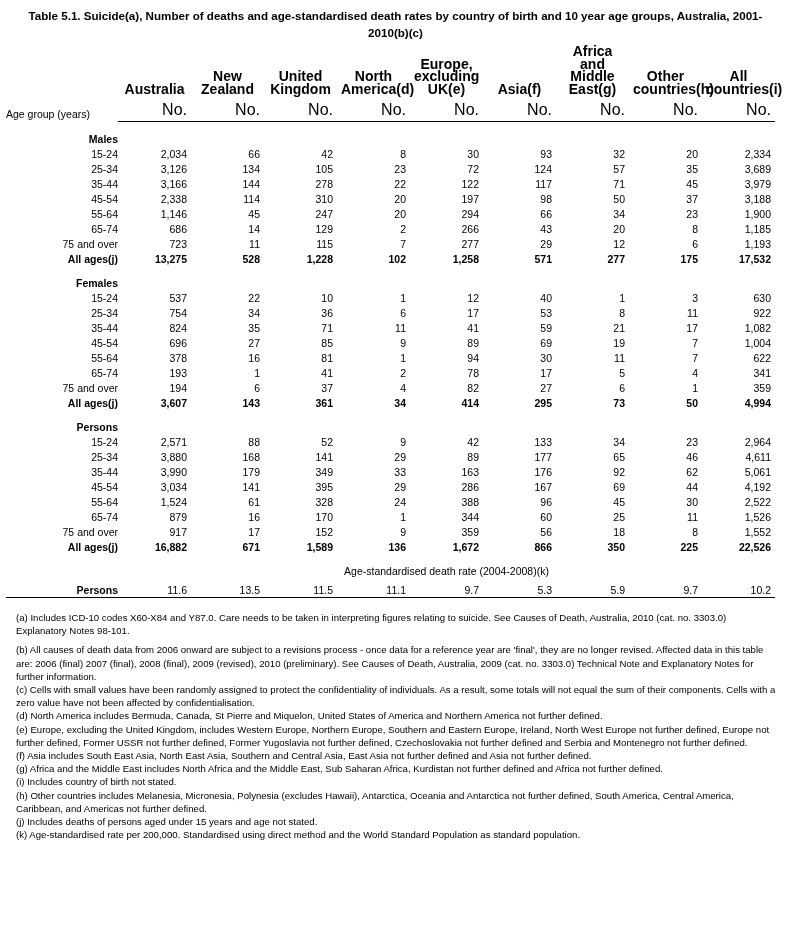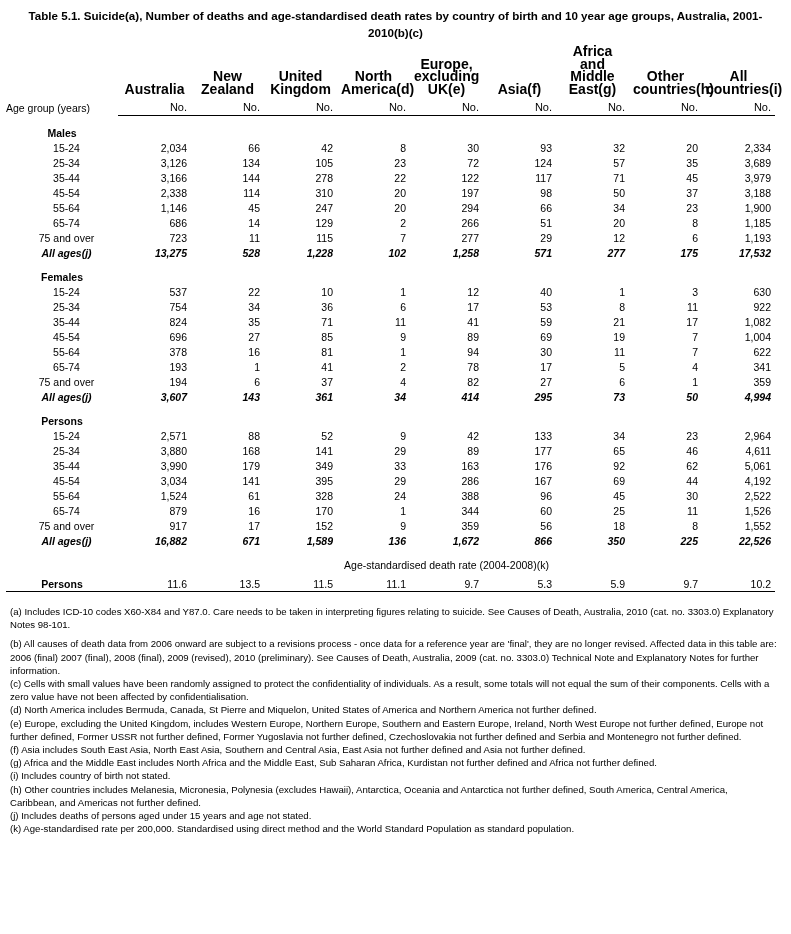--- a/index.html
+++ b/index.html
@@ -67,65 +67,65 @@
     text-align: center;
     font-weight: bold !important;
     font-size: 14px;
     line-height: 12.5px;
     padding: 4px 4px 3px 4px !important;
     vertical-align: bottom;
   }
   .unit {
     text-align: right;
     font-weight: bold;
-    font-size: 11px;
+    font-size: 16px;
     padding: 3px 4px 2px 0 !important;
     border-bottom: 1.3px solid #000;
   }
   .unit-left {
     text-align: left;
     font-weight: normal;
     font-size: 10.5px;
     padding: 3px 0 2px 0 !important;
   }
 
   
   td.lbl {
-    text-align: center;
+    text-align: right;
     font-size: 10.5px;
     padding: 1.5px 0 1.5px 0 !important;
     white-space: nowrap;
   }
   td.lbl.indent { padding-left: 9px !important; }
   td.num {
     text-align: right;
     font-size: 10.5px;
     padding: 1.5px 4px 1.5px 0 !important;
     white-space: nowrap;
   }
   tr.sect td.lbl { font-weight: bold; }
-  tr.total td { font-weight: bold; font-style: italic; }
+  tr.total td { font-weight: bold; }
   tr.total td.lbl { padding-left: 9px !important; }
 
   tr.gap td { height: 9px; }
 
   
   .rate-span {
     text-align: center;
     font-size: 10.5px;
     padding: 2px 0 2px 0 !important;
   }
   tr.rate-row td { font-weight: bold; }
   tr.rate-vals td { font-weight: normal; }
   tr.rate-vals td.lbl { font-weight: bold; }
   .rule-bottom td { border-bottom: 1.3px solid #000; }
 
   
   .notes {
-    padding: 13px 14px 0 10px;
+    padding: 13px 14px 0 16px;
     box-sizing: border-box;
     font-size: 9.6px;
     line-height: 13.2px;
   }
   .note {
     margin: 0 0 0 0;
     text-align: left;
   }
   .note.spaced { margin-top: 6px; }
 </style>
@@ -259,21 +259,21 @@
             <td class="num">23</td>
             <td class="num">1,900</td>
           </tr>
           <tr>
             <td class="lbl indent">65-74</td>
             <td class="num">686</td>
             <td class="num">14</td>
             <td class="num">129</td>
             <td class="num">2</td>
             <td class="num">266</td>
-            <td class="num">51</td>
+            <td class="num">43</td>
             <td class="num">20</td>
             <td class="num">8</td>
             <td class="num">1,185</td>
           </tr>
           <tr>
             <td class="lbl indent">75 and over</td>
             <td class="num">723</td>
             <td class="num">11</td>
             <td class="num">115</td>
             <td class="num">7</td>

